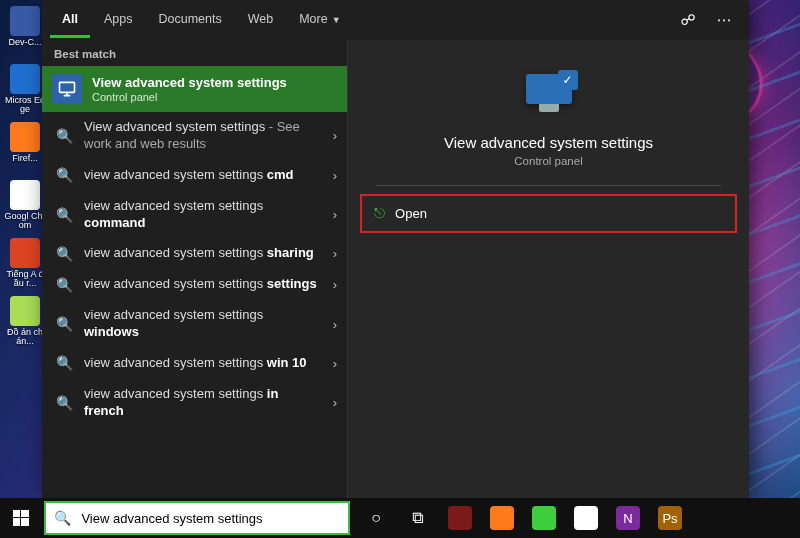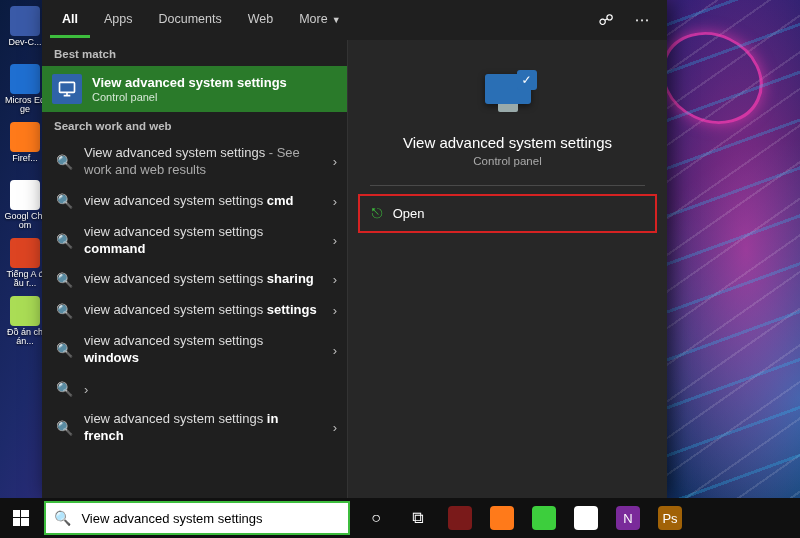--- a/index.html
+++ b/index.html
@@ -10,21 +10,21 @@
     linear-gradient(160deg,rgba(60,30,120,.8),rgba(10,20,60,.9));
     overflow:hidden;}
   .neon::before,.neon::after{content:"";position:absolute;inset:-40px;background:
     repeating-linear-gradient(-35deg,rgba(255,255,255,.12) 0 2px,transparent 2px 30px);}
   .neon::after{background:repeating-linear-gradient(-20deg,rgba(40,200,255,.25) 0 3px,transparent 3px 45px);}
   .rog{position:absolute;right:40px;top:30px;width:90px;height:90px;border:3px solid rgba(255,60,180,.7);border-radius:50%;transform:rotate(-15deg) skewX(10deg);box-shadow:0 0 15px rgba(255,60,180,.6);}
   .desktop-icons{position:absolute;left:4px;top:6px;width:42px;}
   .di{width:42px;height:54px;display:flex;flex-direction:column;align-items:center;justify-content:flex-start;margin-bottom:4px;}
   .di-ic{width:30px;height:30px;border-radius:4px;display:flex;align-items:center;justify-content:center;font-size:16px;color:#fff;}
   .di-lbl{color:#fff;font-size:9px;text-align:center;line-height:1;text-shadow:0 1px 2px rgba(0,0,0,.9);margin-top:2px;word-break:break-all;}
-  .search-panel{position:absolute;left:42px;top:0;width:625px;height:498px;background:#1f1f1f;display:flex;flex-direction:column;box-shadow:4px 0 20px rgba(0,0,0,.6);}
+  .search-panel{position:absolute;left:42px;top:0;width:707px;height:498px;background:#1f1f1f;display:flex;flex-direction:column;box-shadow:4px 0 20px rgba(0,0,0,.6);}
   .sp-tabs{height:40px;display:flex;align-items:center;padding:0 8px;gap:2px;}
   .tab{color:#ccc;font-size:12.5px;padding:10px 12px 9px;cursor:pointer;border-bottom:3px solid transparent;}
   .tab.active{color:#fff;border-bottom-color:#3dbd3d;font-weight:600;}
   .tab .chev{margin-left:4px;font-size:9px;}
   .sp-tabs .spacer{flex:1;}
   .hdr-ic{color:#fff;width:34px;text-align:center;font-size:15px;cursor:pointer;}
   .sp-body{flex:1;display:flex;min-height:0;}
   .left{width:305px;background:#1f1f1f;overflow:hidden;display:flex;flex-direction:column;}
   .sect{color:#bdbdbd;font-size:11.5px;font-weight:600;padding:8px 12px 6px;}
   .best{background:#2a7a2a;display:flex;align-items:center;padding:8px 10px;gap:10px;}
@@ -110,21 +110,20 @@
             <svg viewBox="0 0 24 24" fill="none" stroke="#fff" stroke-width="2">
                 <rect x="3" y="4" width="18" height="12" rx="1"></rect>
                 <path d="M8 20h8M12 16v4"></path>
               </svg>
           </div>
           <div>
             <div class="best-t">View advanced system settings</div>
             <div class="best-s">Control panel</div>
           </div>
         </div>
-        <div class="sect">Search work and web</div>
         <div id="webres">
             <div class="ritem">
               <span class="mag">🔍</span>
     <span class="txt">View advanced system settings<span class="bold"></span><span class="light"> - See work and web results</span></span>
     <span class="arr">›</span>
             </div>
             <div class="ritem">
               <span class="mag">🔍</span>
     <span class="txt">view advanced system settings <span class="bold">cmd</span><span class="light"></span></span>
     <span class="arr">›</span>
@@ -144,20 +143,21 @@
     <span class="txt">view advanced system settings <span class="bold">settings</span><span class="light"></span></span>
     <span class="arr">›</span>
             </div>
             <div class="ritem">
               <span class="mag">🔍</span>
     <span class="txt">view advanced system settings <span class="bold">windows</span><span class="light"></span></span>
     <span class="arr">›</span>
             </div>
             <div class="ritem">
               <span class="mag">🔍</span>
+    <span class="txt">view advanced system settings <span class="bold">win 10</span><span class="light"></span></span>
     <span class="arr">›</span>
             </div>
             <div class="ritem">
               <span class="mag">🔍</span>
     <span class="txt">view advanced system settings <span class="bold">in french</span><span class="light"></span></span>
     <span class="arr">›</span>
             </div>
           </div>
       </div>
       <div class="right">

